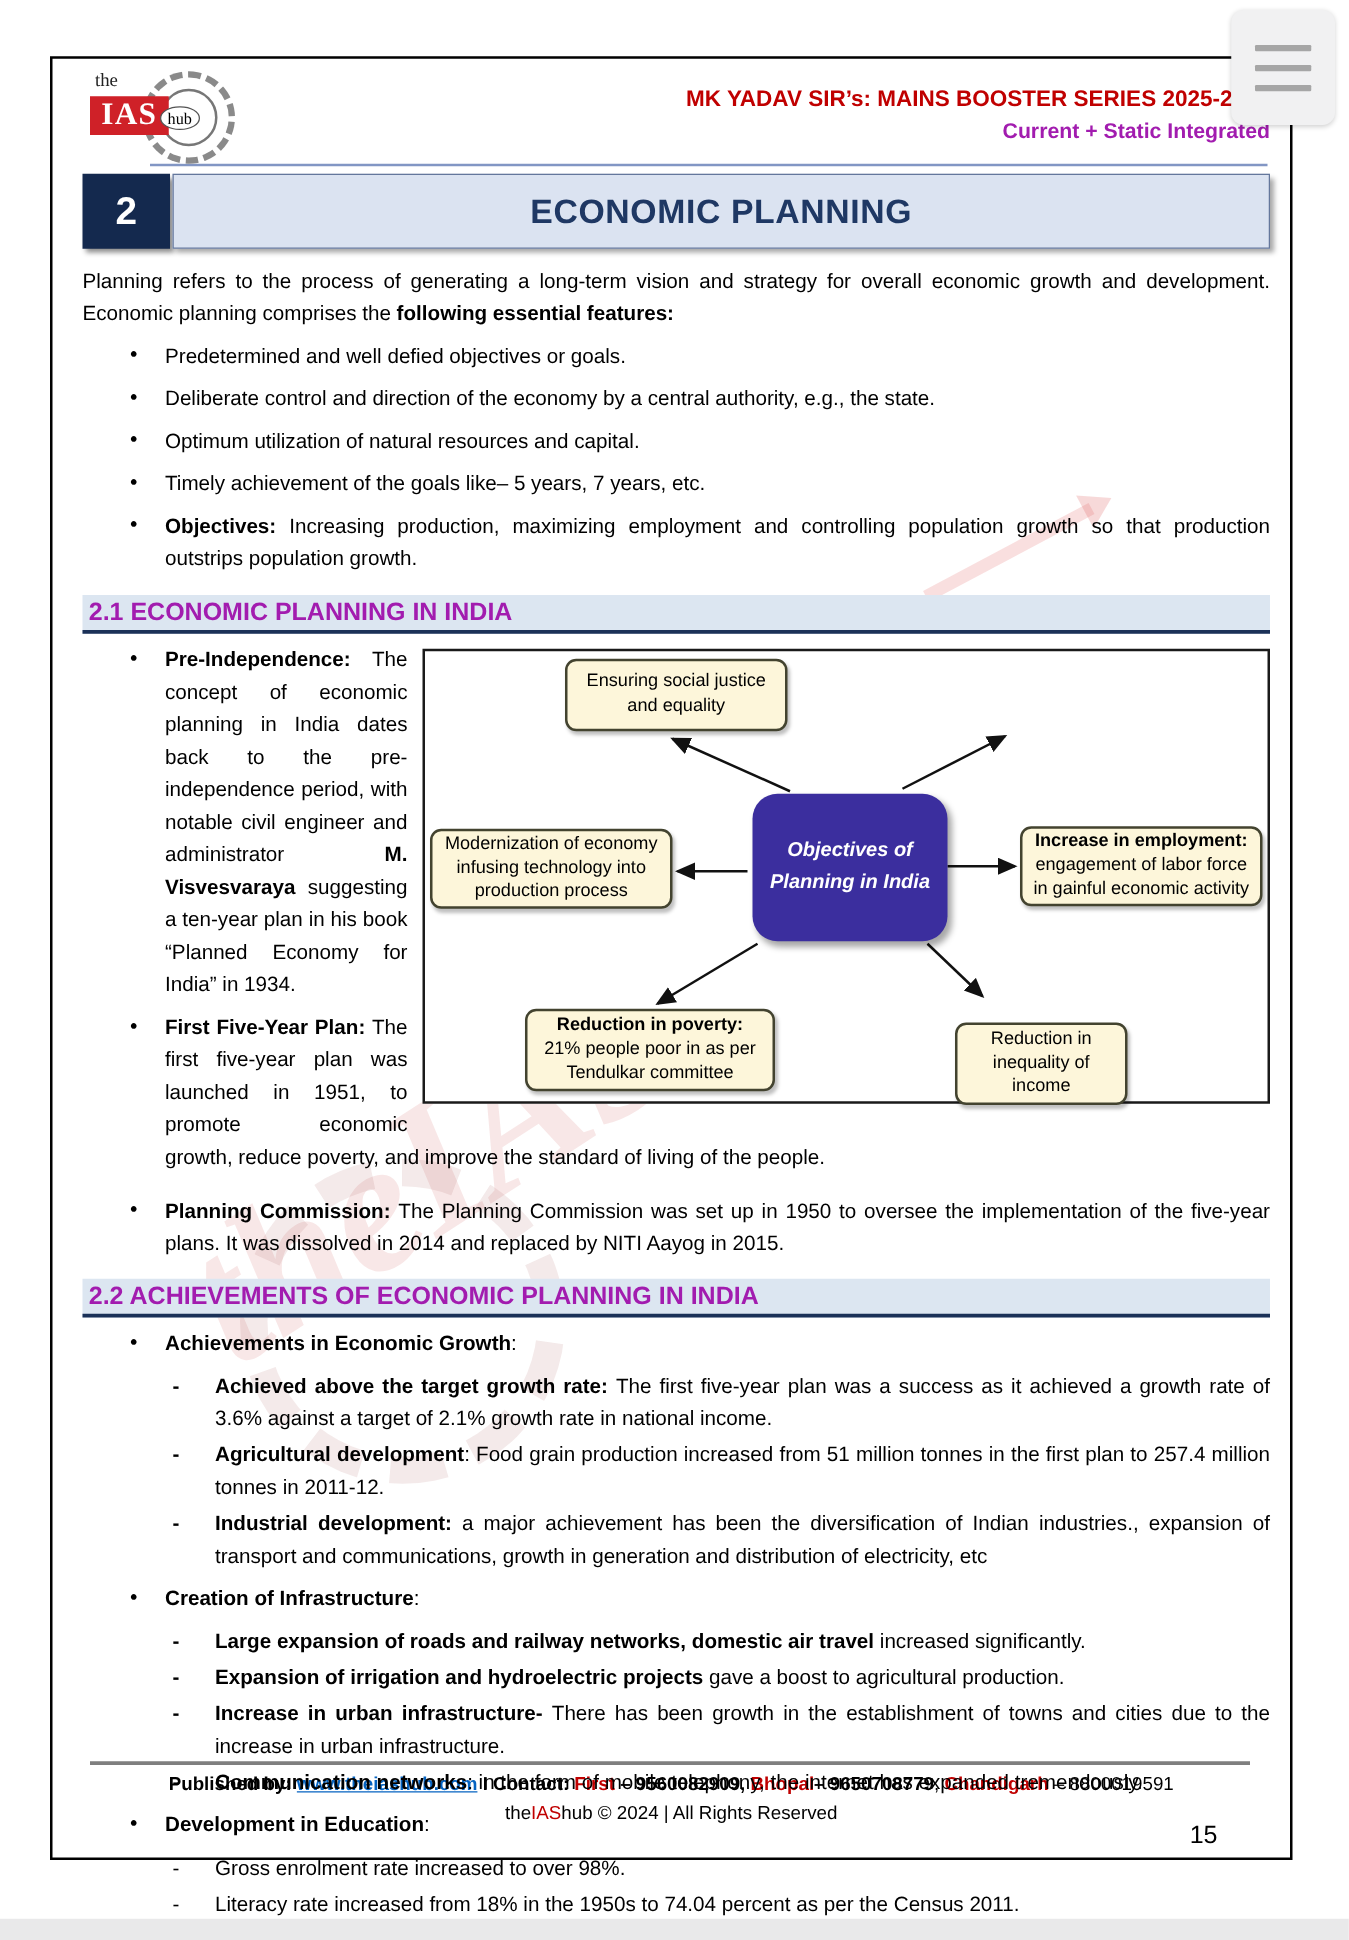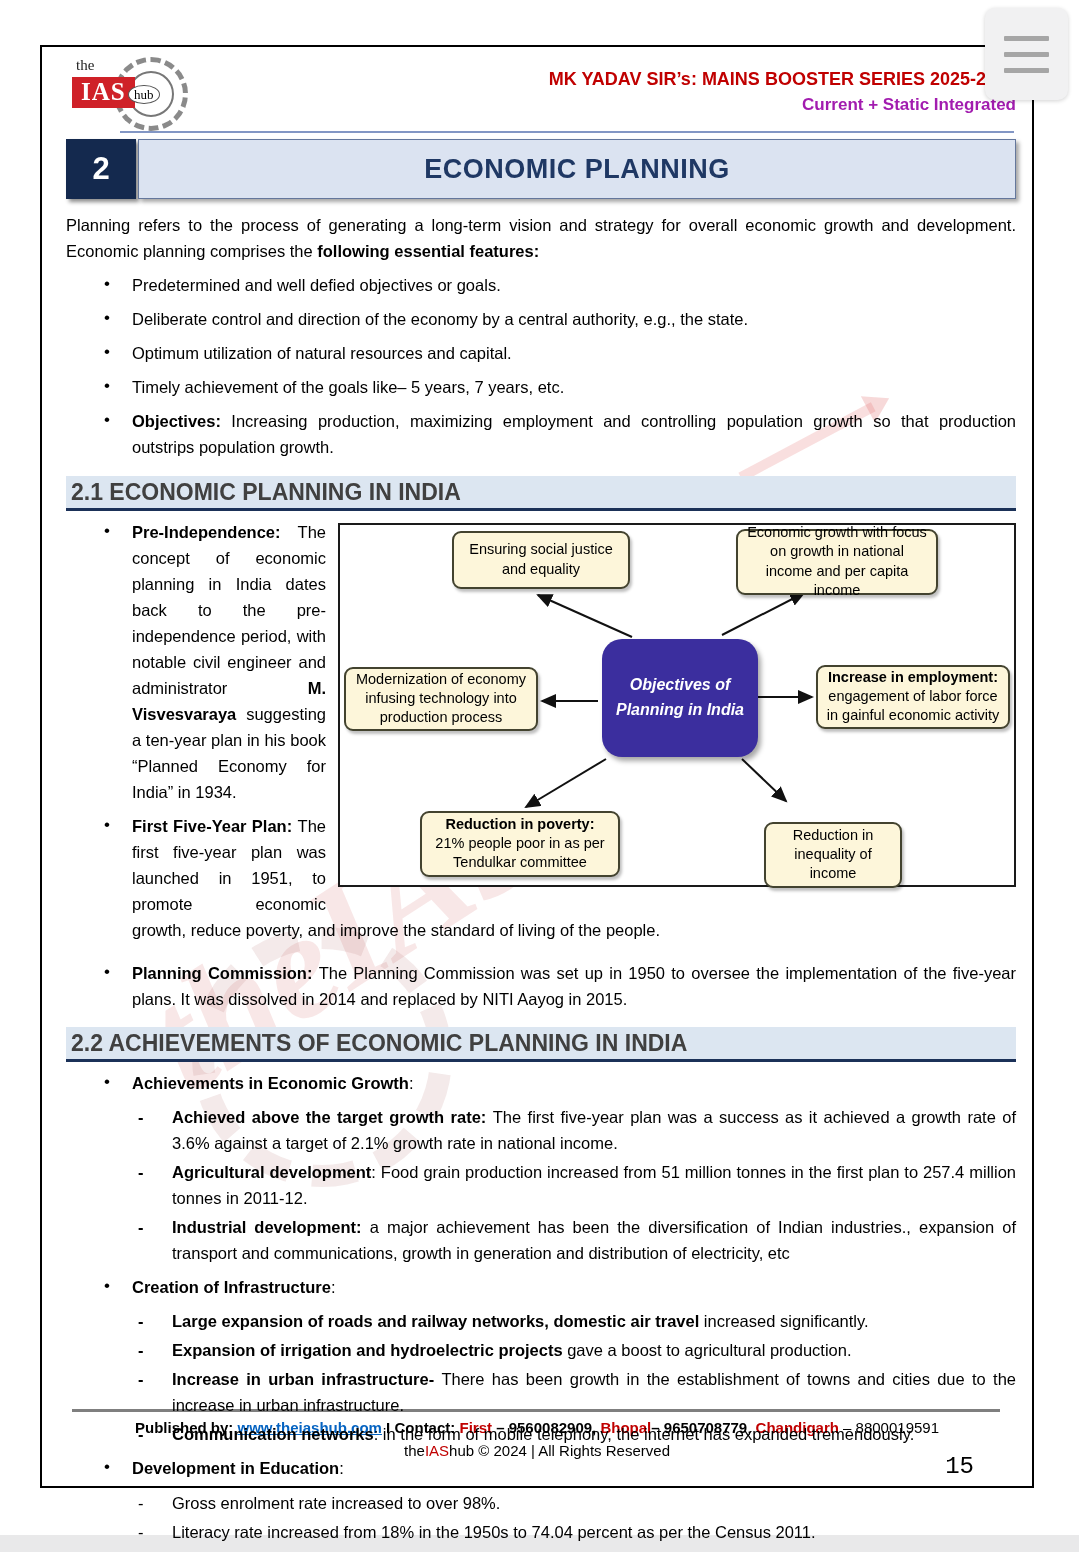--- a/index.html
+++ b/index.html
@@ -64,21 +64,21 @@
   .para { margin-top:13px; font-size:16.5px; line-height:1.58; text-align:justify; }
   .b { font-weight:bold; }
   .l1 { position:relative; padding-left:66px; margin:8px 0; font-size:16.5px; line-height:1.58; text-align:justify; }
   .l1::before { content:"•"; position:absolute; left:38px; top:-1px; font-size:17px; }
   .l2 { position:relative; padding-left:106px; margin:3px 0; font-size:16.5px; line-height:1.58; text-align:justify; }
   .l2::before { content:"-"; position:absolute; left:72px; top:0; font-weight:bold; }
   .l2.plain::before { font-weight:normal; }
 
   .sec-bar {
     margin-top:15px; background:#dce6f1; border-bottom:3px solid #1b3158;
-    color:#404040; font-weight:bold; font-size:23px; padding:3px 6px 2px 5px;
+    color:#a21caf; font-weight:bold; font-size:20px; padding:3px 6px 2px 5px;
   }
 
   
   .s21-body { margin-top:6px; }
   .diagram {
     float:right; width:678px; height:364px; border:2px solid #1a1a1a;
     position:relative; margin:4px 0 8px 12px; background:#fff;
   }
   .dbox {
     position:absolute; background:#fdf6da; border:2px solid #43432f; border-radius:9px;
@@ -115,21 +115,21 @@
     border-left:24px solid rgba(220,80,80,0.22);
     border-top:15px solid transparent; border-bottom:15px solid transparent;
   }
   .content { position:relative; z-index:1; }
 
   
   .foot-rule { position:absolute; left:30px; right:32px; bottom:74px; border-top:3px solid #7f7f7f; }
   .foot-text { position:absolute; left:0; right:0; bottom:24px; text-align:center; font-size:15px; line-height:1.5; }
   .red { color:#c00000; }
   .link { color:#0563c1; text-decoration:underline; cursor:pointer; }
-  .pagenum { position:absolute; right:58px; bottom:6px; font-family:Liberation Mono, monospace; font-size:24px; }
+  .pagenum { position:absolute; right:58px; bottom:6px; font-family:Liberation Sans, sans-serif; font-size:20px; }
 
   
   .menu-btn {
     position:absolute; left:985px; top:8px; width:83px; height:92px;
     background:#f1f1f2; border-radius:10px; box-shadow:0 1px 4px rgba(0,0,0,.18);
     display:flex; flex-direction:column; align-items:center; justify-content:center; gap:11px;
     z-index:5; cursor:pointer;
   }
   .menu-btn .bar { width:45px; height:5px; background:#a6a6a6; border-radius:1px; }
   .page-gap { position:absolute; left:0; top:1535px; width:100%; height:17px; background:#e9e9ea; }
@@ -188,23 +188,20 @@
           <line x1="292" y1="112" x2="198" y2="70" stroke="#111" stroke-width="2" marker-end="url(#ah)"></line>
           <line x1="382" y1="110" x2="464" y2="68" stroke="#111" stroke-width="2" marker-end="url(#ah)"></line>
           <line x1="258" y1="176" x2="202" y2="176" stroke="#111" stroke-width="2" marker-end="url(#ah)"></line>
           <line x1="418" y1="172" x2="472" y2="172" stroke="#111" stroke-width="2" marker-end="url(#ah)"></line>
           <line x1="266" y1="234" x2="186" y2="282" stroke="#111" stroke-width="2" marker-end="url(#ah)"></line>
           <line x1="402" y1="234" x2="446" y2="276" stroke="#111" stroke-width="2" marker-end="url(#ah)"></line>
         </svg>
         <div class="dbox" style="left:112px; top:6px;  width:178px; height:58px;">
             <span>Ensuring social justice and equality</span>
           </div>
-        <div class="dbox" style="left:396px; top:4px;  width:202px; height:66px;">
-            <span>Economic growth with focus on growth in national income and per capita income</span>
-          </div>
         <div class="dbox" style="left:4px;   top:142px; width:194px; height:64px;">
             <span>Modernization of economy infusing technology into production process</span>
           </div>
         <div class="dbox" style="left:476px; top:140px; width:194px; height:64px;">
             <span class="lead">Increase in employment:</span>
             <span>engagement of labor force in gainful economic activity</span>
           </div>
         <div class="dcenter" style="left:262px; top:114px; width:156px; height:118px;">
             <span>Objectives of Planning in India</span>
           </div>

